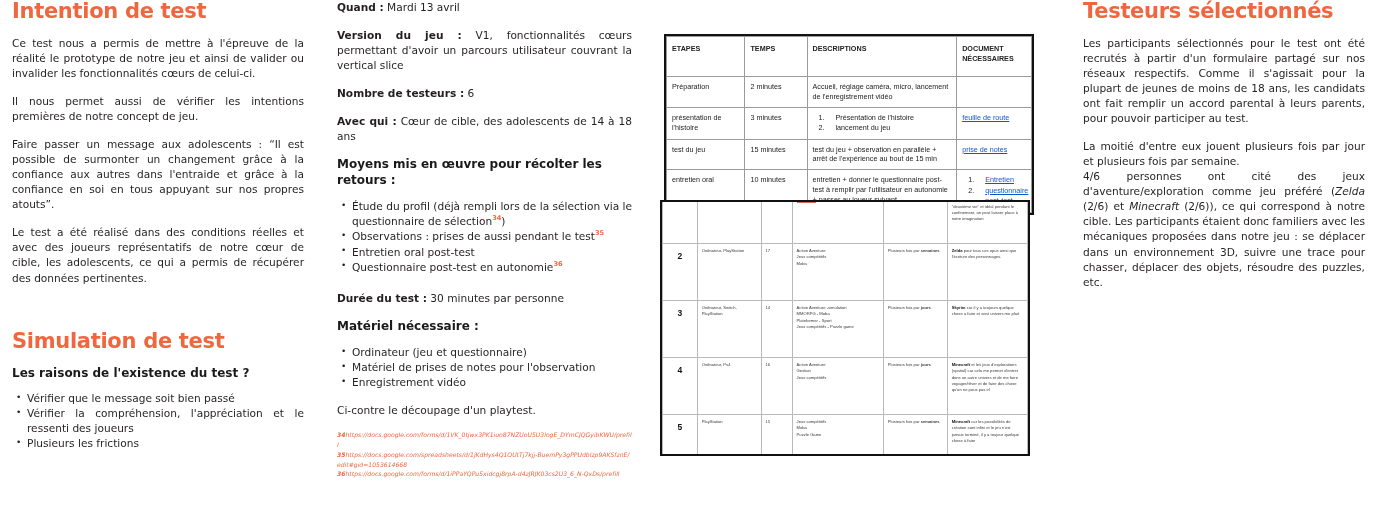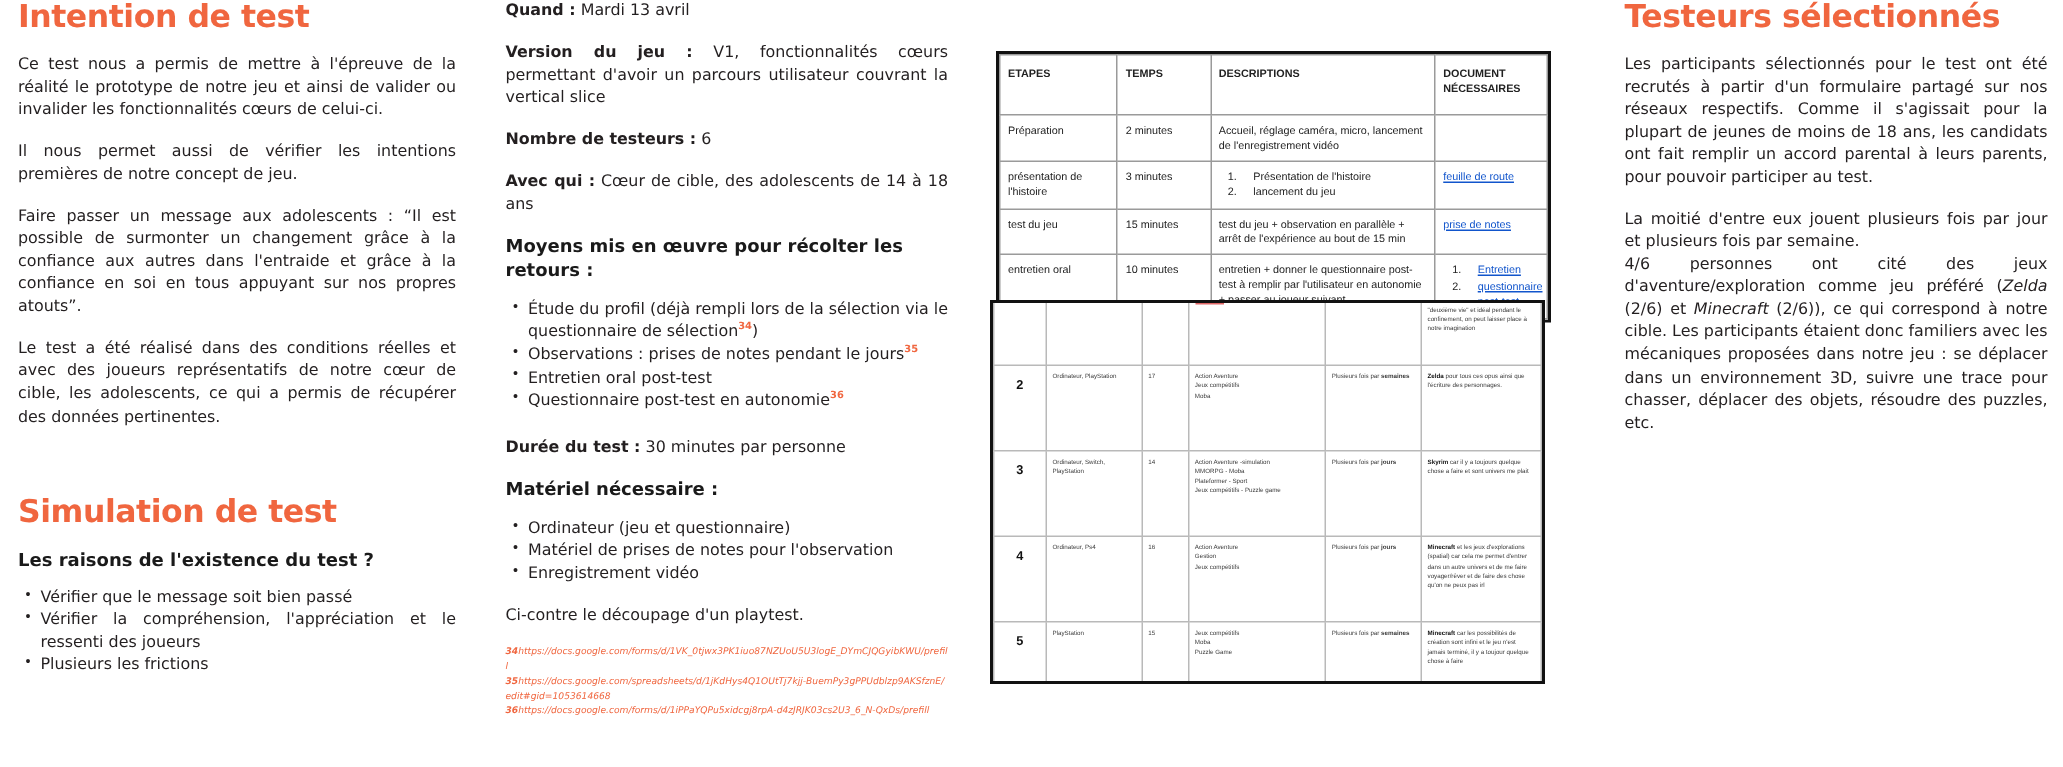--- a/index.html
+++ b/index.html
@@ -252,21 +252,21 @@
     </p>
 
     <p class="kv">
       <span class="k">Avec qui :</span><span> Cœur de cible, des adolescents de 14 à 18 ans</span>
     </p>
 
     <h2 class="sub-title" style="margin-bottom:11px">Moyens mis en œuvre pour récolter les retours :</h2>
 
     <ul class="bullets">
       <li><span>Étude du profil (déjà rempli lors de la sélection via le questionnaire de sélection</span><sup class="fn">34</sup><span>)</span></li>
-      <li><span>Observations : prises de notes pendant le jours</span><sup class="fn">35</sup></li>
+      <li><span>Observations : prises de aussi pendant le test</span><sup class="fn">35</sup></li>
       <li><span>Entretien oral post-test</span></li>
       <li><span>Questionnaire post-test en autonomie</span><sup class="fn">36</sup></li>
     </ul>
 
     <p class="kv" style="margin-top:16px">
       <span class="k">Durée du test :</span><span> 30 minutes par personne</span>
     </p>
 
     <h2 class="sub-title" style="margin-bottom:11px">Matériel nécessaire :</h2>
 

